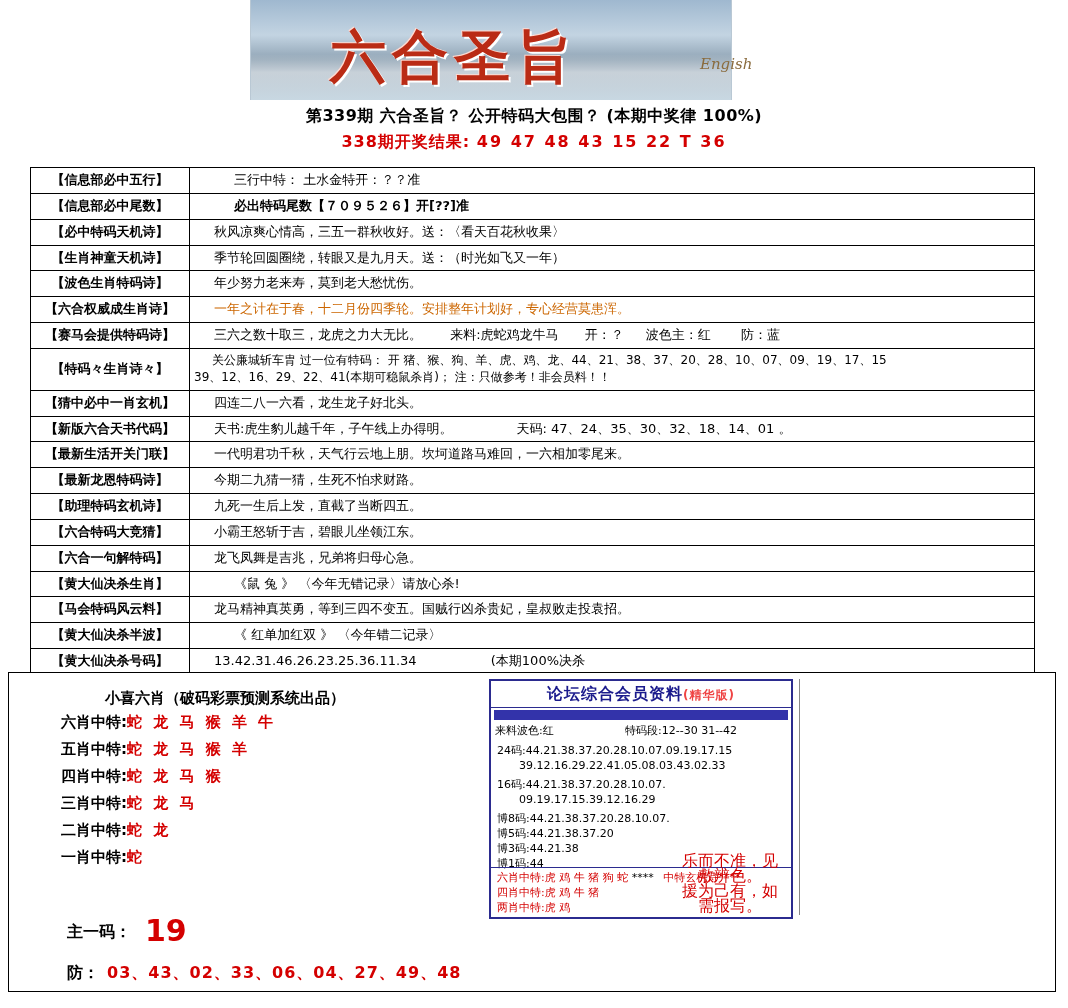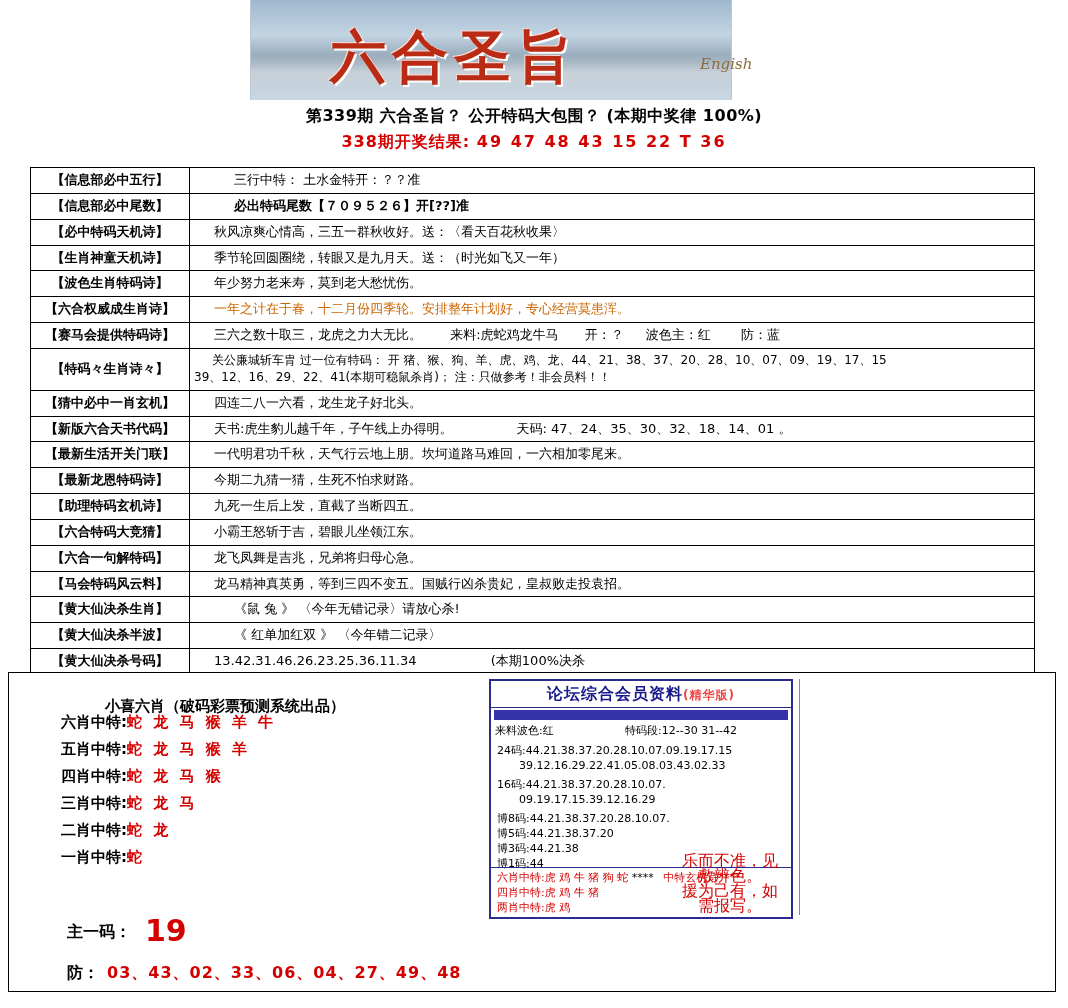--- a/index.html
+++ b/index.html
@@ -87,21 +87,21 @@
   
   .bottom{
     position:absolute;left:8px;top:672px;width:1046px;height:318px;
     border:1px solid #000;
     background:#fff;
   }
   .bottom-left{
     position:absolute;left:0;top:0;width:470px;height:316px;
   }
   .bl-title{
-    position:absolute;left:96px;top:24px;
+    position:absolute;left:96px;top:16px;
     font-size:15px;font-weight:bold;color:#000;
   }
   .rowlist{position:absolute;left:52px;top:40px;}
   .rowlist .row{
     font-size:15px;font-weight:bold;
     margin-bottom:8px;
     white-space:nowrap;
   }
   .rowlist .row .lab{color:#000;}
   .rowlist .row .val{color:#d40000;letter-spacing:3px;}
@@ -240,26 +240,26 @@
     </tr>
     <tr>
       <td class="label">【六合特码大竞猜】</td>
       <td class="body"><span class="ind3">小霸王怒斩于吉，碧眼儿坐领江东。</span></td>
     </tr>
     <tr>
       <td class="label">【六合一句解特码】</td>
       <td class="body"><span class="ind3">龙飞凤舞是吉兆，兄弟将归母心急。</span></td>
     </tr>
     <tr>
+      <td class="label">【黄大仙决杀生肖】</td>
+      <td class="body"><span class="ind">《鼠 兔 》   〈今年无错记录〉请放心杀!</span></td>
+    </tr>
+    <tr>
       <td class="label">【马会特码风云料】</td>
       <td class="body"><span class="ind3">龙马精神真英勇，等到三四不变五。国贼行凶杀贵妃，皇叔败走投袁招。</span></td>
-    </tr>
-    <tr>
-      <td class="label">【黄大仙决杀生肖】</td>
-      <td class="body"><span class="ind">《鼠 兔 》   〈今年无错记录〉请放心杀!</span></td>
     </tr>
     <tr>
       <td class="label">【黄大仙决杀半波】</td>
       <td class="body"><span class="ind">《 红单加红双 》    〈今年错二记录〉</span></td>
     </tr>
     <tr>
       <td class="label">【黄大仙决杀号码】</td>
       <td class="body">
         <span class="ind3">13.42.31.46.26.23.25.36.11.34</span>
         <span style="margin-left:70px">(本期100%决杀</span>

